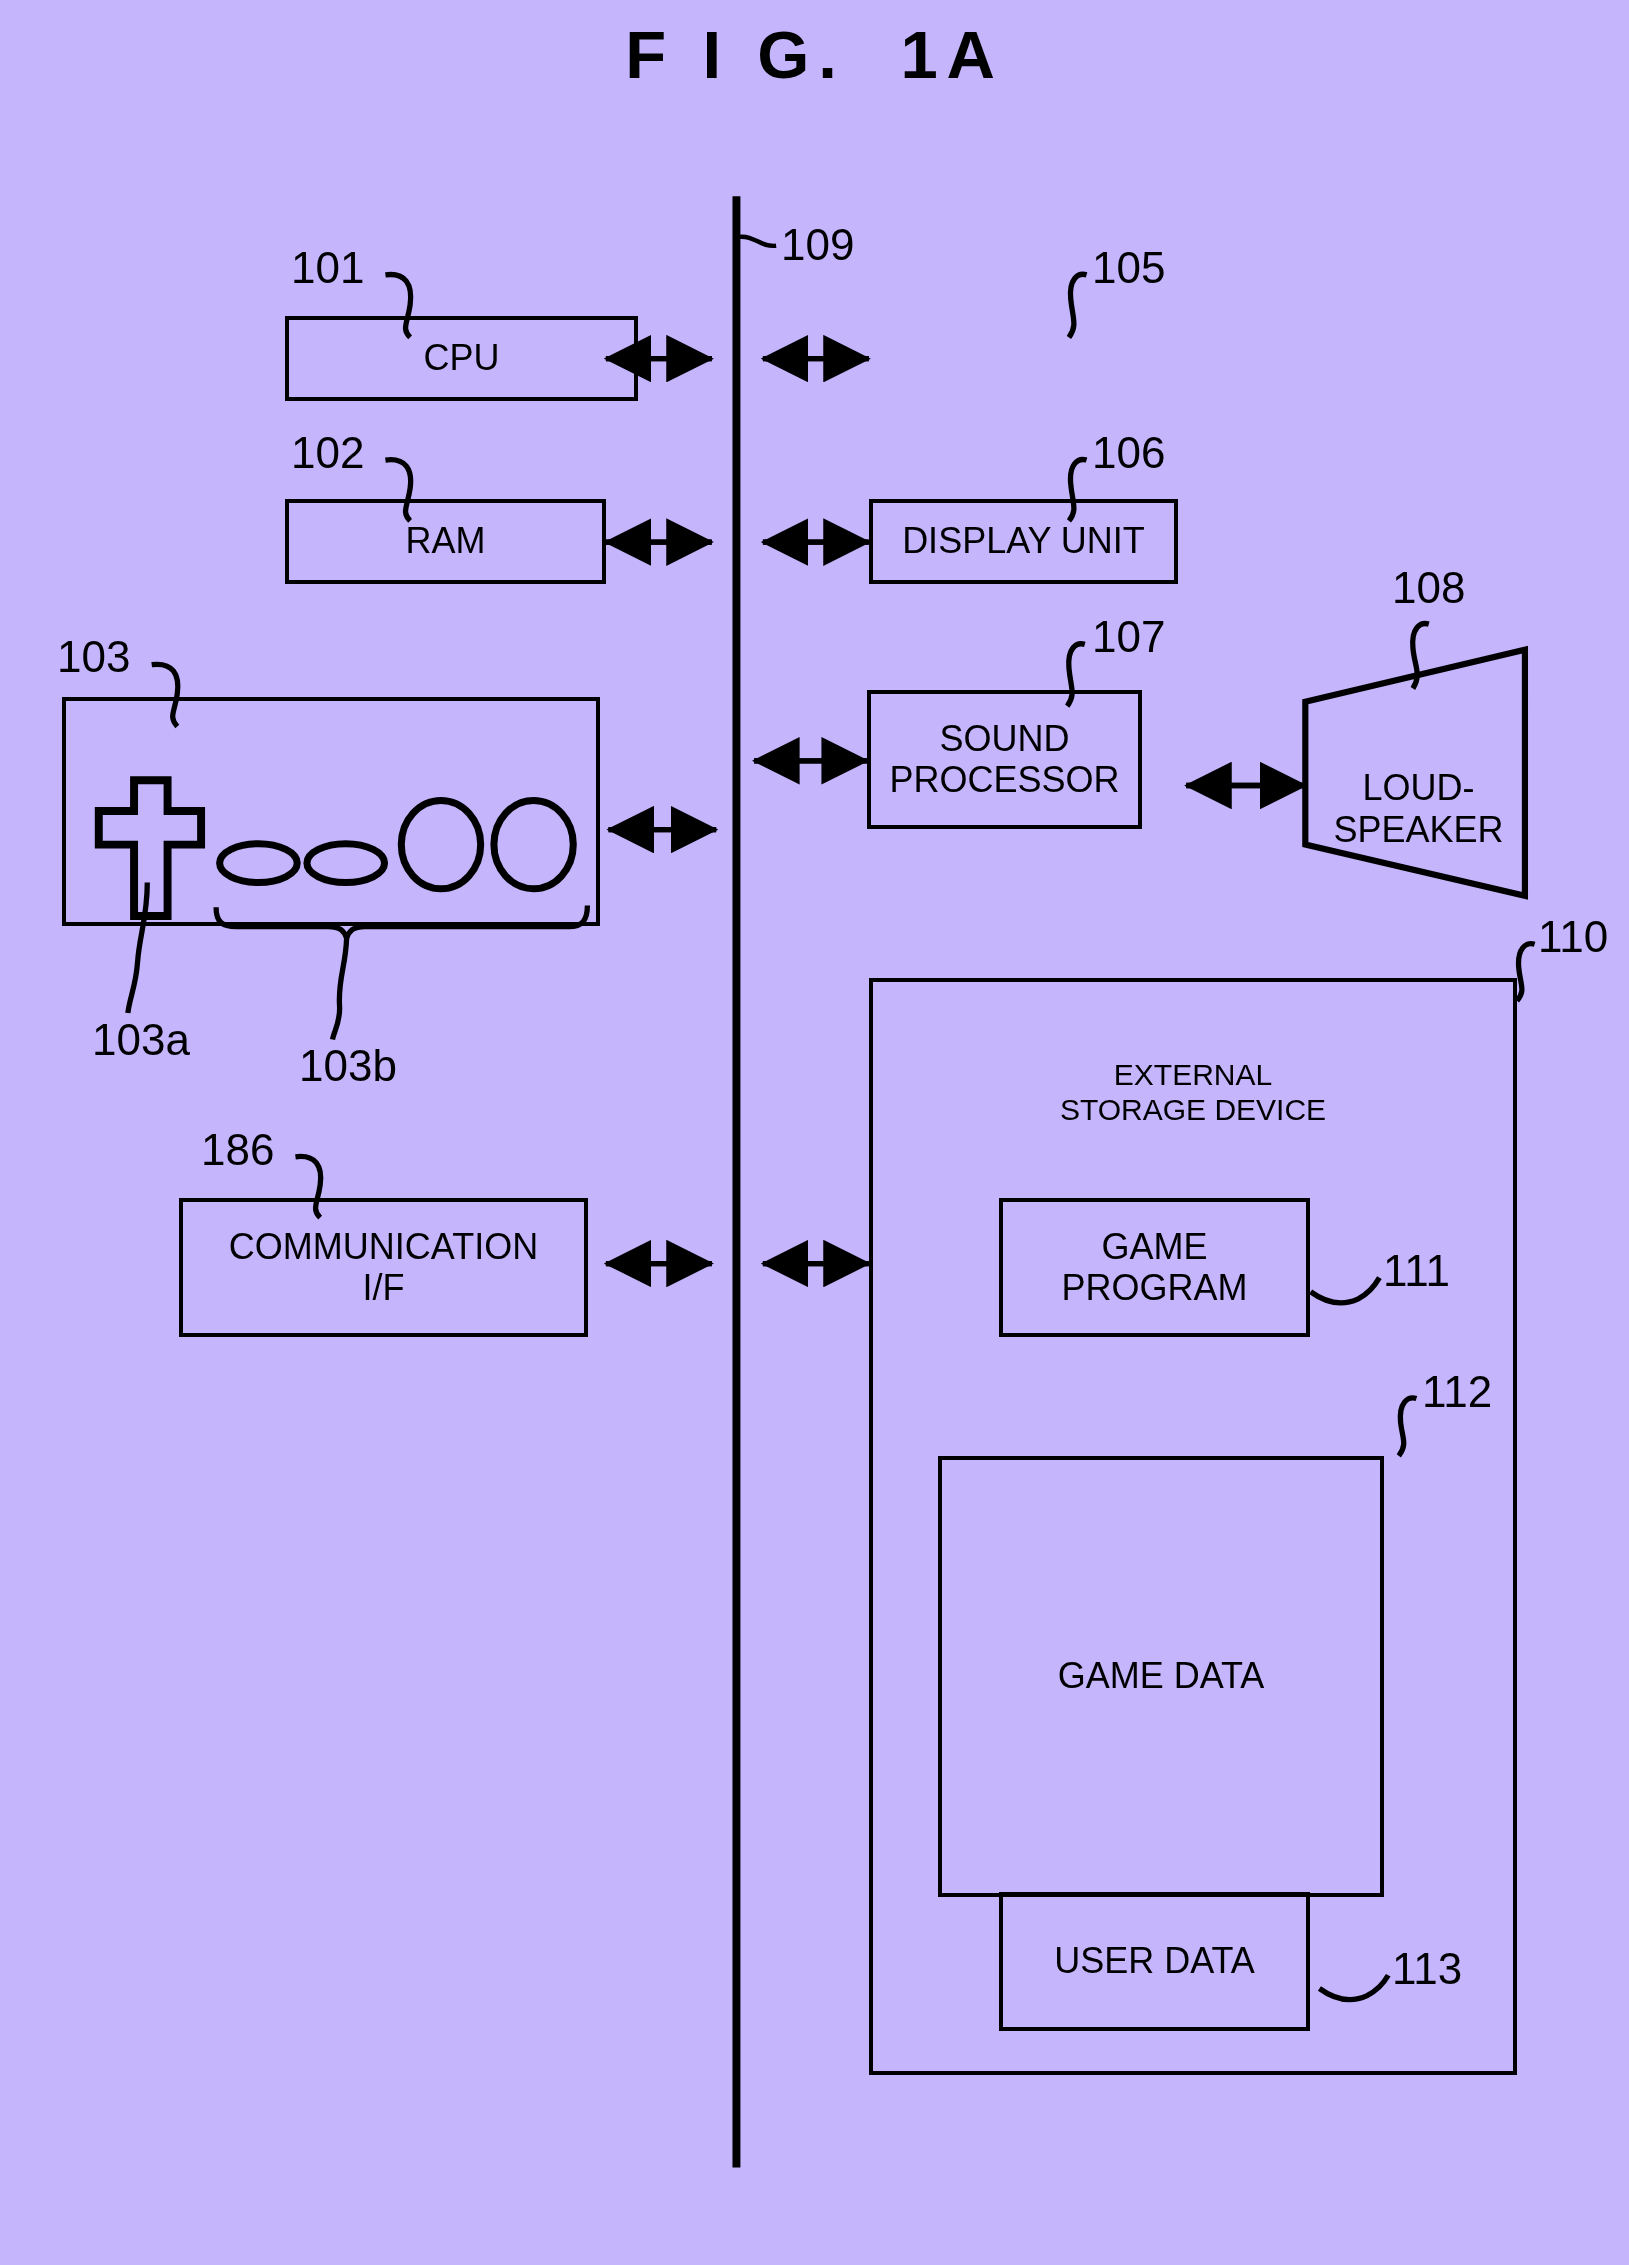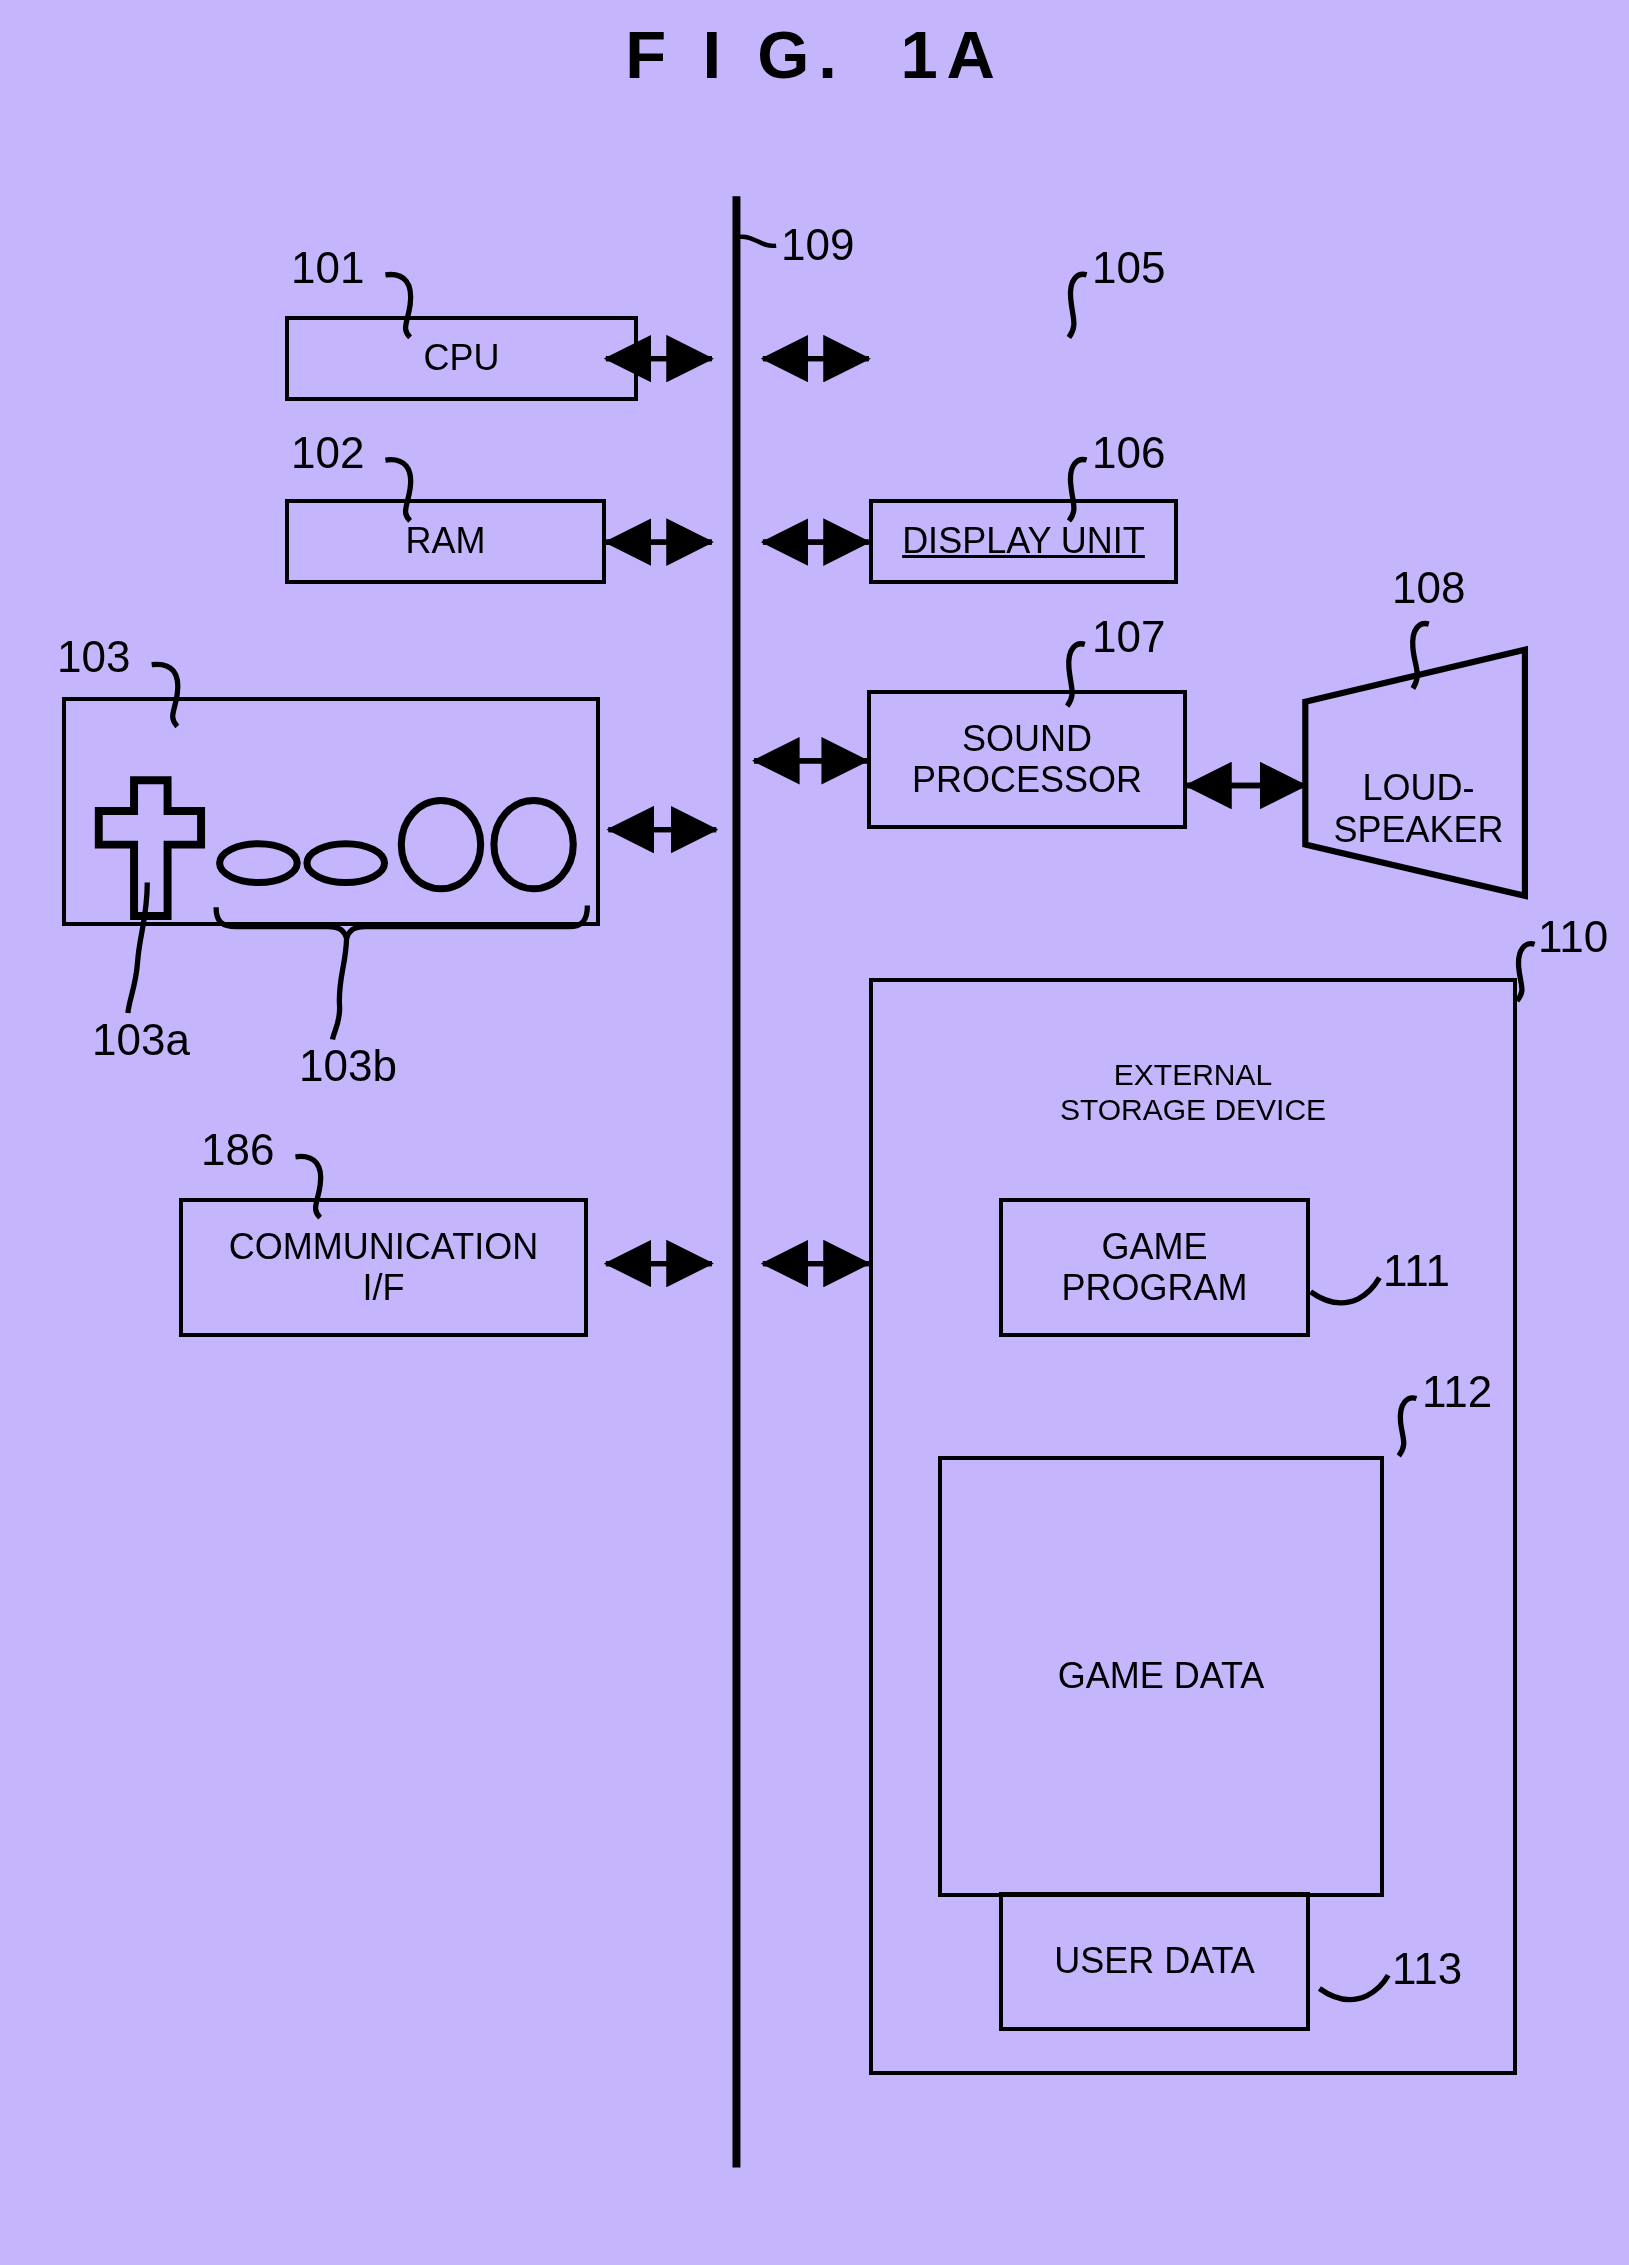--- a/index.html
+++ b/index.html
@@ -151,27 +151,27 @@
 
   <div class="blk" style="left:285px; top:316px; width:353px; height:85px;">
     <span>CPU</span>
   </div>
 
 
   <div class="blk" style="left:285px; top:499px; width:321px; height:85px;">
     <span>RAM</span>
   </div>
 
-  <div class="blk" style="left:869px; top:499px; width:309px; height:85px;text-decoration:underline;">
+  <div class="blk" style="left:869px; top:499px; width:309px; height:85px;">
     <span>DISPLAY UNIT</span>
   </div>
 
   <div class="blk" style="left:62px; top:697px; width:538px; height:229px;"></div>
 
-  <div class="blk" style="left:867px; top:690px; width:320px; height:139px;">
+  <div class="blk" style="left:867px; top:690px; width:275px; height:139px;">
     <span>SOUND
 PROCESSOR</span>
   </div>
 
   <div class="speaker-label" style="left:1315px; top:725px; width:207px;">
     <span>LOUD-
 SPEAKER</span>
   </div>
 
   <div class="blk" style="left:179px; top:1198px; width:409px; height:139px;">

